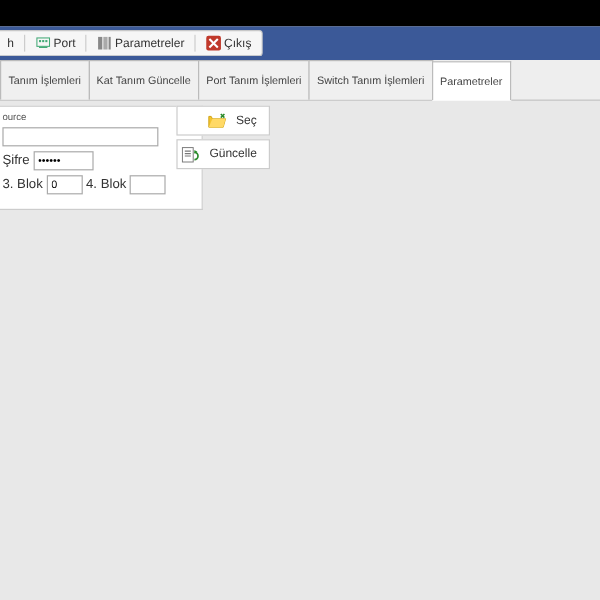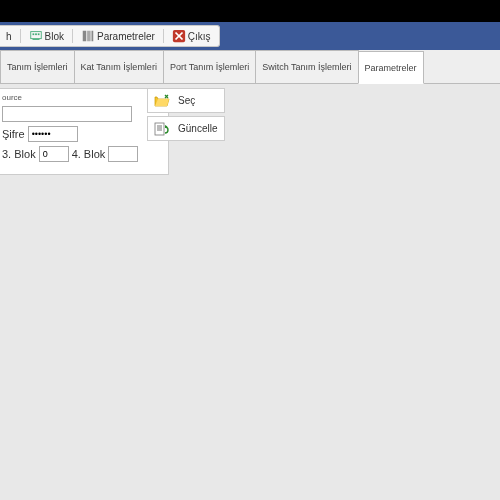--- a/index.html
+++ b/index.html
@@ -124,20 +124,21 @@
     display: flex;
     align-items: center;
     gap: 8px;
     background: #fff;
     border: 1px solid #ccc;
     padding: 4px 10px 4px 6px;
     width: 78px;
     height: 25px;
     cursor: pointer;
     color: #333;
+    justify-content: flex-end;
   }
   .action-ico { width: 16px; height: 16px; flex-shrink: 0; }
 </style>
 </head>
 <body>
 
 <div class="titlebar"></div>
 
 <div class="ribbon-bg">
   <div class="toolbar">
@@ -146,21 +147,21 @@
     </div>
     <div class="tool-sep"></div>
     <div class="tool-item">
       <svg class="ico" viewBox="0 0 16 16">
         <rect x="2" y="3" width="12" height="8" fill="none" stroke="#4a7" stroke-width="1"></rect>
         <rect x="4" y="5" width="2" height="2" fill="#4a7"></rect>
         <rect x="7" y="5" width="2" height="2" fill="#4a7"></rect>
         <rect x="10" y="5" width="2" height="2" fill="#4a7"></rect>
         <line x1="4" y1="12" x2="12" y2="12" stroke="#4a7"></line>
       </svg>
-      <span>Blok</span>
+      <span>Port</span>
     </div>
     <div class="tool-sep"></div>
     <div class="tool-item">
       <svg class="ico" viewBox="0 0 16 16">
         <rect x="2" y="2" width="4" height="12" fill="#888"></rect>
         <rect x="7" y="2" width="4" height="12" fill="#aaa"></rect>
         <rect x="12" y="2" width="2" height="12" fill="#888"></rect>
       </svg>
       <span>Parametreler</span>
     </div>
@@ -174,21 +175,21 @@
       <span>Çıkış</span>
     </div>
   </div>
 </div>
 
 <div class="tabs">
   <div class="tab">
       <span>Tanım İşlemleri</span>
     </div>
   <div class="tab">
-      <span>Kat Tanım İşlemleri</span>
+      <span>Kat Tanım Güncelle</span>
     </div>
   <div class="tab">
       <span>Port Tanım İşlemleri</span>
     </div>
   <div class="tab">
       <span>Switch Tanım İşlemleri</span>
     </div>
   <div class="tab active">
       <span>Parametreler</span>
     </div>

